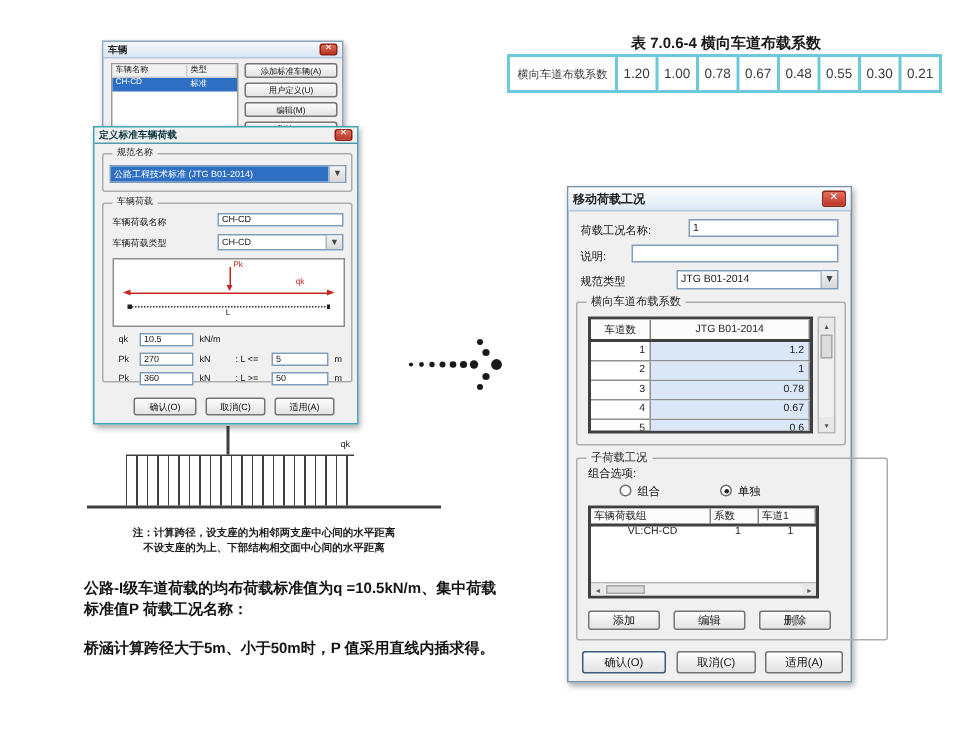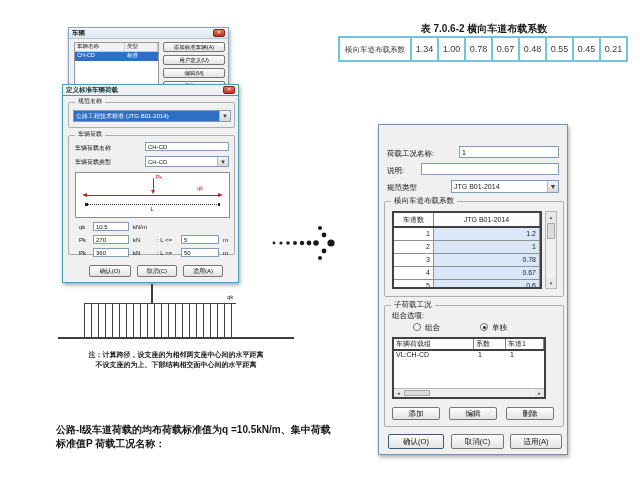--- a/index.html
+++ b/index.html
@@ -62,21 +62,21 @@
   .comb{position:absolute;left:84px;top:303px;width:152px;height:34px;border-top:1.5px solid #3f3f3f;
     background:repeating-linear-gradient(90deg,#3f3f3f 0,#3f3f3f 1px,transparent 1px,transparent 7px);}
   .ground{position:absolute;left:58px;top:337px;width:236px;height:1.5px;background:#3f3f3f;}
   .figPk{position:absolute;left:151px;top:284px;width:1.5px;height:19px;background:#3f3f3f;}
   .figcap{position:absolute;left:60px;top:340px;width:232px;text-align:center;
     font-size:7.5px;font-weight:bold;color:#1c1c1c;}
   .fignote{position:absolute;left:36px;width:280px;text-align:center;font-size:7px;font-weight:bold;color:#1c1c1c;}
 
   
   .notes{position:absolute;left:56px;top:386px;width:304px;font-size:10px;font-weight:bold;
-    color:#151515;line-height:14px;margin-top:37px;}
+    color:#151515;line-height:14px;}
   .notes .gap{height:12px;}
 
   
   .spec-title{position:absolute;left:338px;top:22px;width:292px;text-align:center;
     font-size:10px;font-weight:bold;color:#1a1a1a;}
   .spec{position:absolute;left:338px;top:36px;border-collapse:collapse;table-layout:fixed;}
   .spec td{border:2px solid #6cc9db;text-align:center;vertical-align:middle;color:#3a3a3a;background:#fff;}
   .spec .rowhdr{width:72px;font-size:7.5px;line-height:1.2;}
   .spec .num{width:27px;font-size:9px;}
   .spec tr:first-child td{height:27px;} .spec tr:last-child td{height:24px;}
@@ -198,34 +198,35 @@
   <span class="blklbl" style="left:227px;top:294px;font-size:6px;">qk</span>
   <div class="comb"></div>
   <div class="ground"></div>
   <div class="fignote" style="top:350px;">注：计算跨径，设支座的为相邻两支座中心间的水平距离</div>
   <div class="fignote" style="top:360px;">不设支座的为上、下部结构相交面中心间的水平距离</div>
 
   <div class="notes">
     <div>公路-I级车道荷载的均布荷载标准值为q =10.5kN/m、集中荷载</div>
     <div>标准值P 荷载工况名称：</div>
     <div class="gap"></div>
+    <div>桥涵计算跨径大于5m、小于50m时，P 值采用直线内插求得。</div>
   </div>
 
-  <div class="spec-title">表 7.0.6-2  横向车道布载系数</div>
+  <div class="spec-title">表 7.0.6-4  横向车道布载系数</div>
   <table class="spec">
     <tbody>
     <tr>
       <td class="rowhdr">横向车道布载系数</td>
-      <td class="num">1.34</td>
+      <td class="num">1.20</td>
       <td class="num">1.00</td>
       <td class="num">0.78</td>
       <td class="num">0.67</td>
       <td class="num">0.48</td>
       <td class="num">0.55</td>
-      <td class="num">0.45</td>
+      <td class="num">0.30</td>
       <td class="num">0.21</td>
     </tr>
   </tbody>
     </table>
 
   <svg class="dotarrow" width="72" height="44" viewBox="0 0 72 44">
     <g fill="#1a1a1a">
       <circle cx="4" cy="21" r="1.4"></circle>
         <circle cx="11" cy="21" r="1.6"></circle>
       <circle cx="18" cy="21" r="1.8"></circle>
@@ -235,20 +236,24 @@
       <circle cx="46" cy="21" r="2.8"></circle>
       <circle cx="50" cy="6" r="2.0"></circle>
         <circle cx="54" cy="13" r="2.4"></circle>
       <circle cx="61" cy="21" r="3.6"></circle>
       <circle cx="54" cy="29" r="2.4"></circle>
         <circle cx="50" cy="36" r="2.0"></circle>
     </g>
   </svg>
 
   <div class="dlg" id="mlcDlg">
+    <div class="titlebar">
+      <span>移动荷载工况</span>
+      <span class="closebtn">✕</span>
+    </div>
 
     <span class="lbl7" style="left:8px;top:24px;">荷载工况名称:</span>
     <input class="tinput" style="left: 80px; top: 21px; width: 100px; height: 12px; font-size: 7px;" value="1">
 
     <span class="lbl7" style="left:8px;top:41px;">说明:</span>
     <input class="tinput" style="left: 42px; top: 38px; width: 138px; height: 12px; font-size: 7px;" value="">
 
     <span class="lbl7" style="left:8px;top:58px;">规范类型</span>
     <div class="combo" style="left:72px;top:55px;width:108px;height:13px;font-size:7px;">
       <span class="sel">JTG B01-2014</span>
@@ -283,21 +288,21 @@
           <span style="flex:1;text-align:right;padding:2px 3px 0 0;background:#d9e7f6;">0.6</span>
         </div>
       </div>
       <div class="vscroll" style="left:160px;top:9px;width:12px;height:78px;">
         <div class="sa" style="top:0;">▲</div>
         <div class="thumb" style="top:11px;height:16px;"></div>
         <div class="sa" style="bottom:0;">▼</div>
       </div>
     </div>
 
-    <div class="group" style="left:5px;top:180px;width:180px;height:122px;font-size:7.5px;">
+    <div class="group" style="left:5px;top:180px;width:208px;height:122px;font-size:7.5px;text-align:center;">
       <span class="legend">子荷载工况</span>
       <span class="lbl7" style="left:7px;top:5px;">组合选项:</span>
 
       <span class="radio" style="left:28px;top:17px;"></span>
       <span class="lbl7" style="left:40px;top:17px;">组合</span>
       <span class="radio" style="left:95px;top:17px;">
           <span class="dot"></span>
         </span>
       <span class="lbl7" style="left:107px;top:17px;">单独</span>
 

